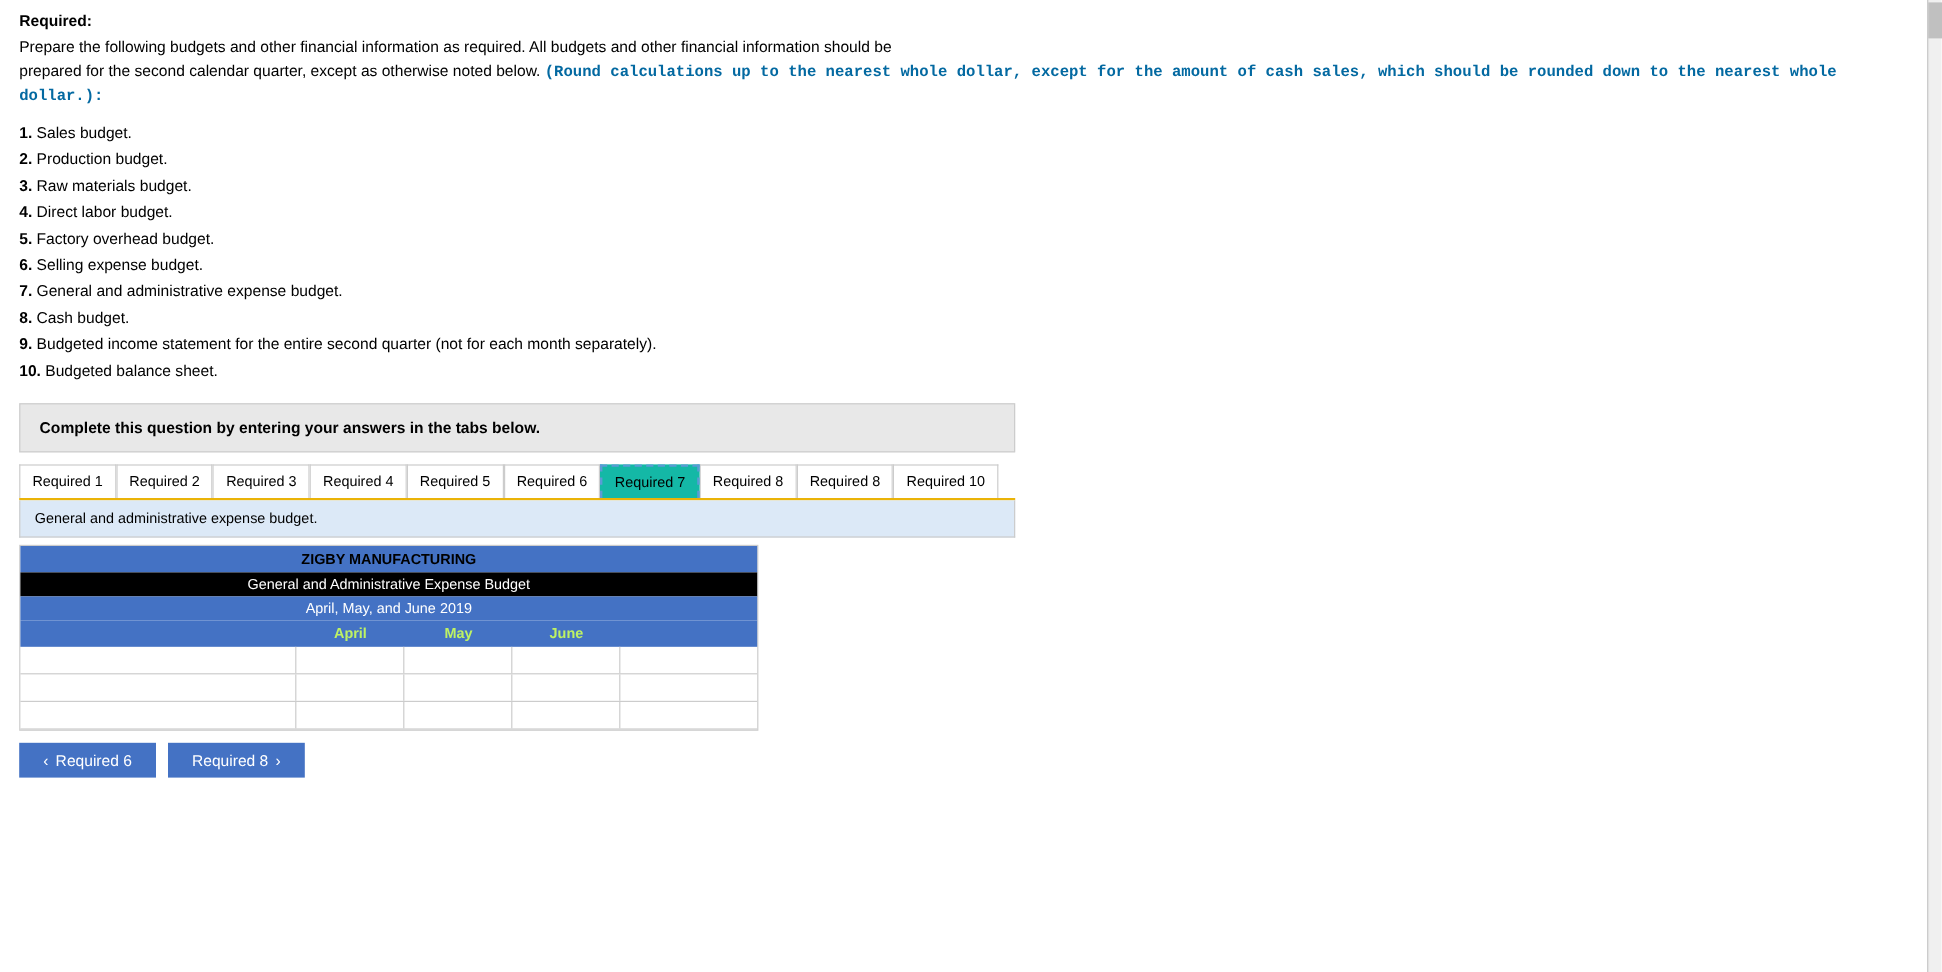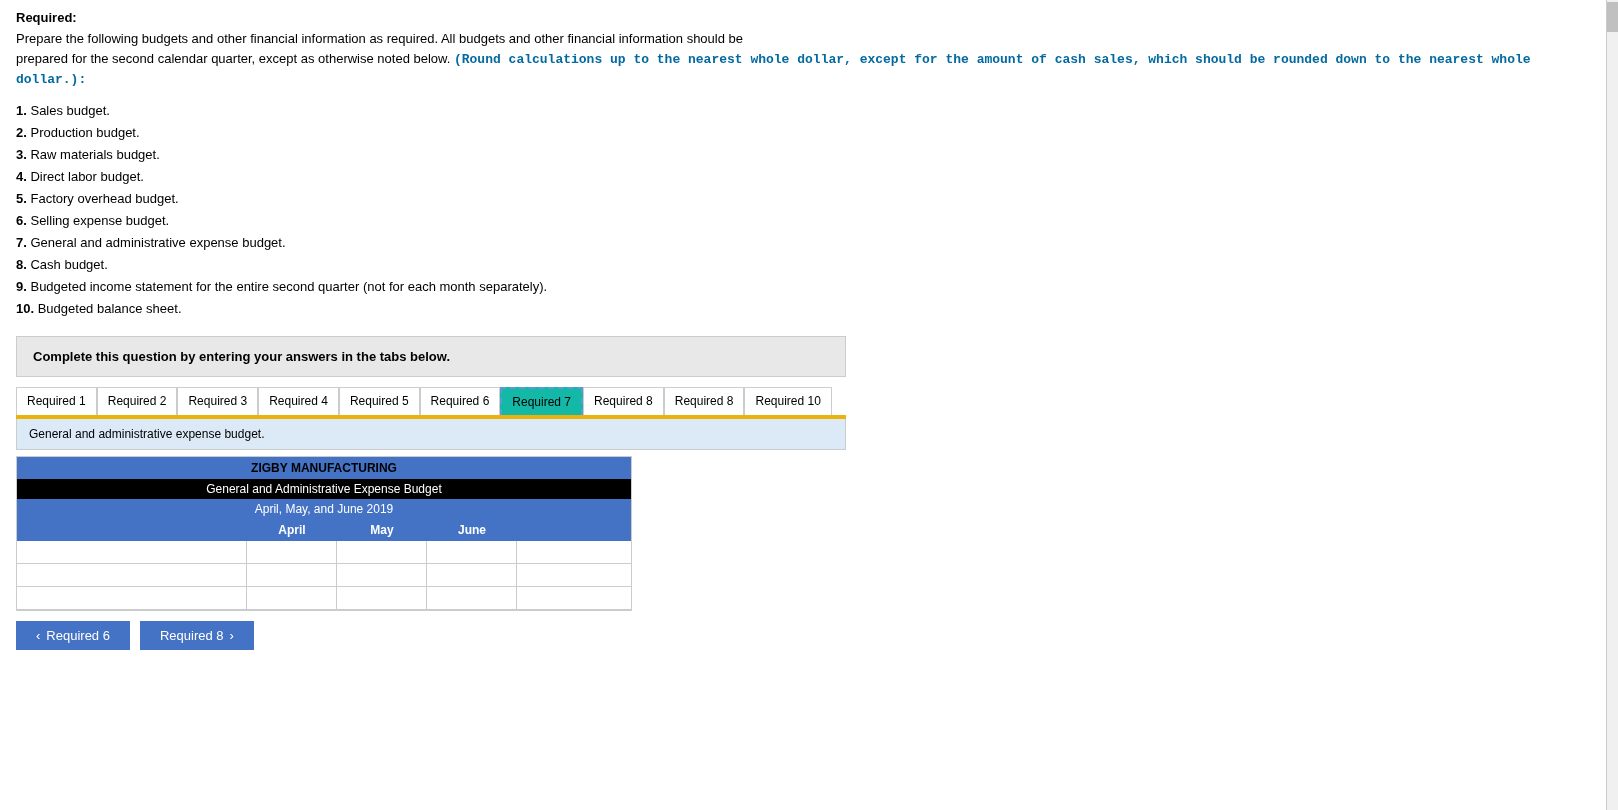--- a/index.html
+++ b/index.html
@@ -21,21 +21,21 @@
       border: 1px solid #ccc;
       padding: 12px 16px;
       margin-bottom: 10px;
       font-weight: bold;
       font-size: 13px;
       max-width: 830px;
     }
     .tabs-row {
       display: flex;
       flex-direction: row;
-      border-bottom: 4px solid #eab308;
+      border-bottom: 2px solid #eab308;
       margin-bottom: 0;
       max-width: 830px;
     }
     .tab {
       padding: 6px 10px;
       font-size: 12px;
       border: 1px solid #ccc;
       border-bottom: none;
       background: #fff;
       cursor: pointer;
@@ -83,21 +83,21 @@
       background: #4472c4;
       color: #fff;
       text-align: center;
       padding: 3px;
       font-size: 12px;
     }
     .budget-col-headers {
       display: grid;
       grid-template-columns: 230px 90px 90px 90px 90px;
       background: #4472c4;
-      color: #ffffff;
+      color: #bef264;
     }
     .budget-col-headers div {
       text-align: center;
       padding: 4px 2px;
       font-size: 12px;
       font-weight: bold;
     }
     .budget-row {
       display: grid;
       grid-template-columns: 230px 90px 90px 90px 90px;

